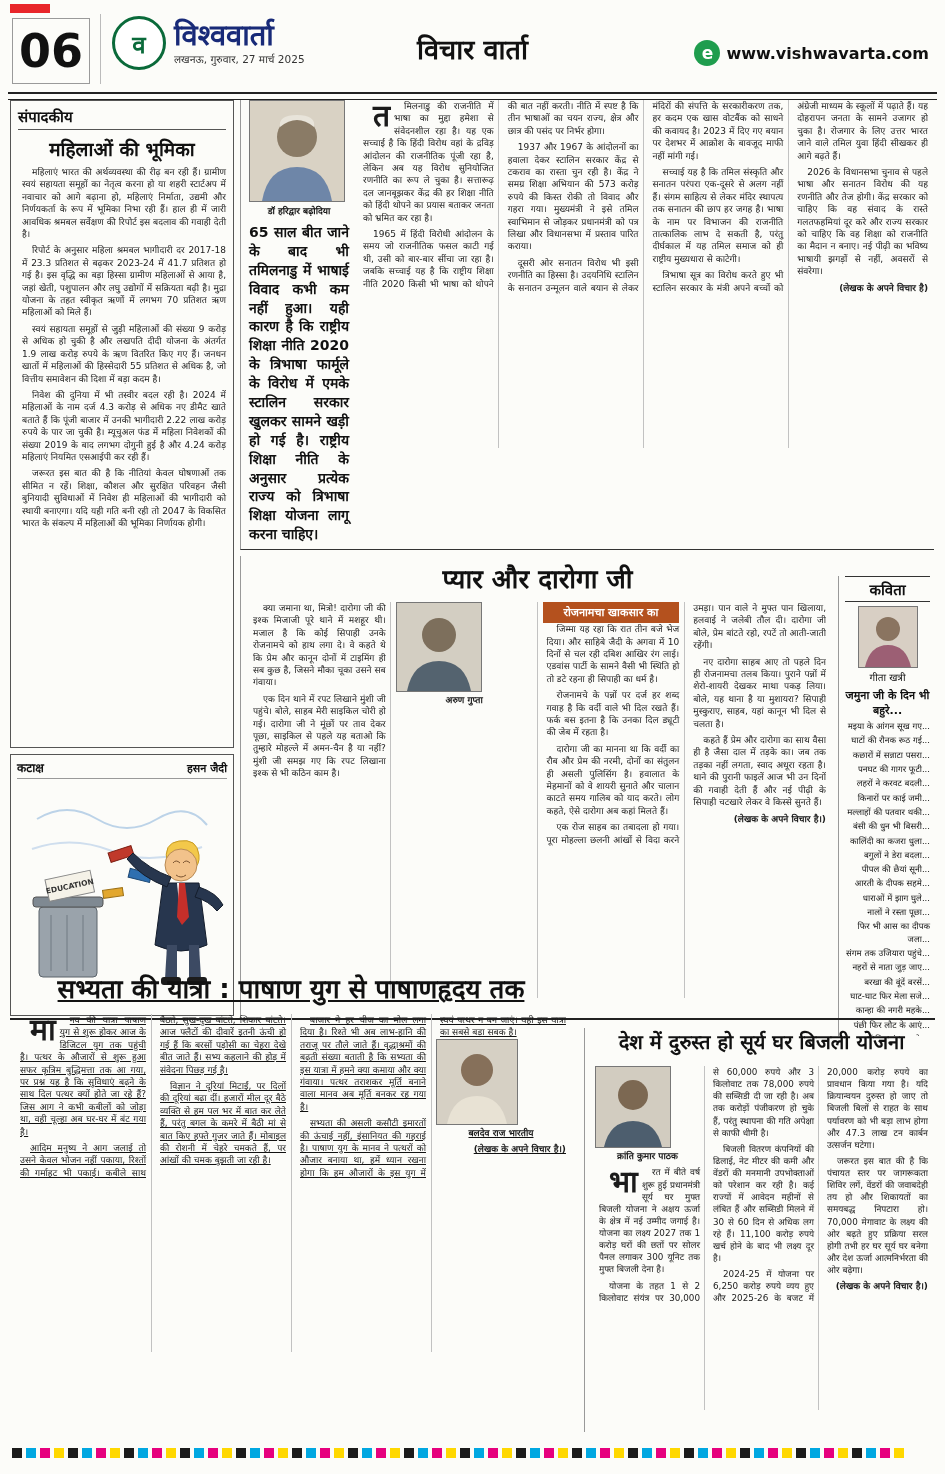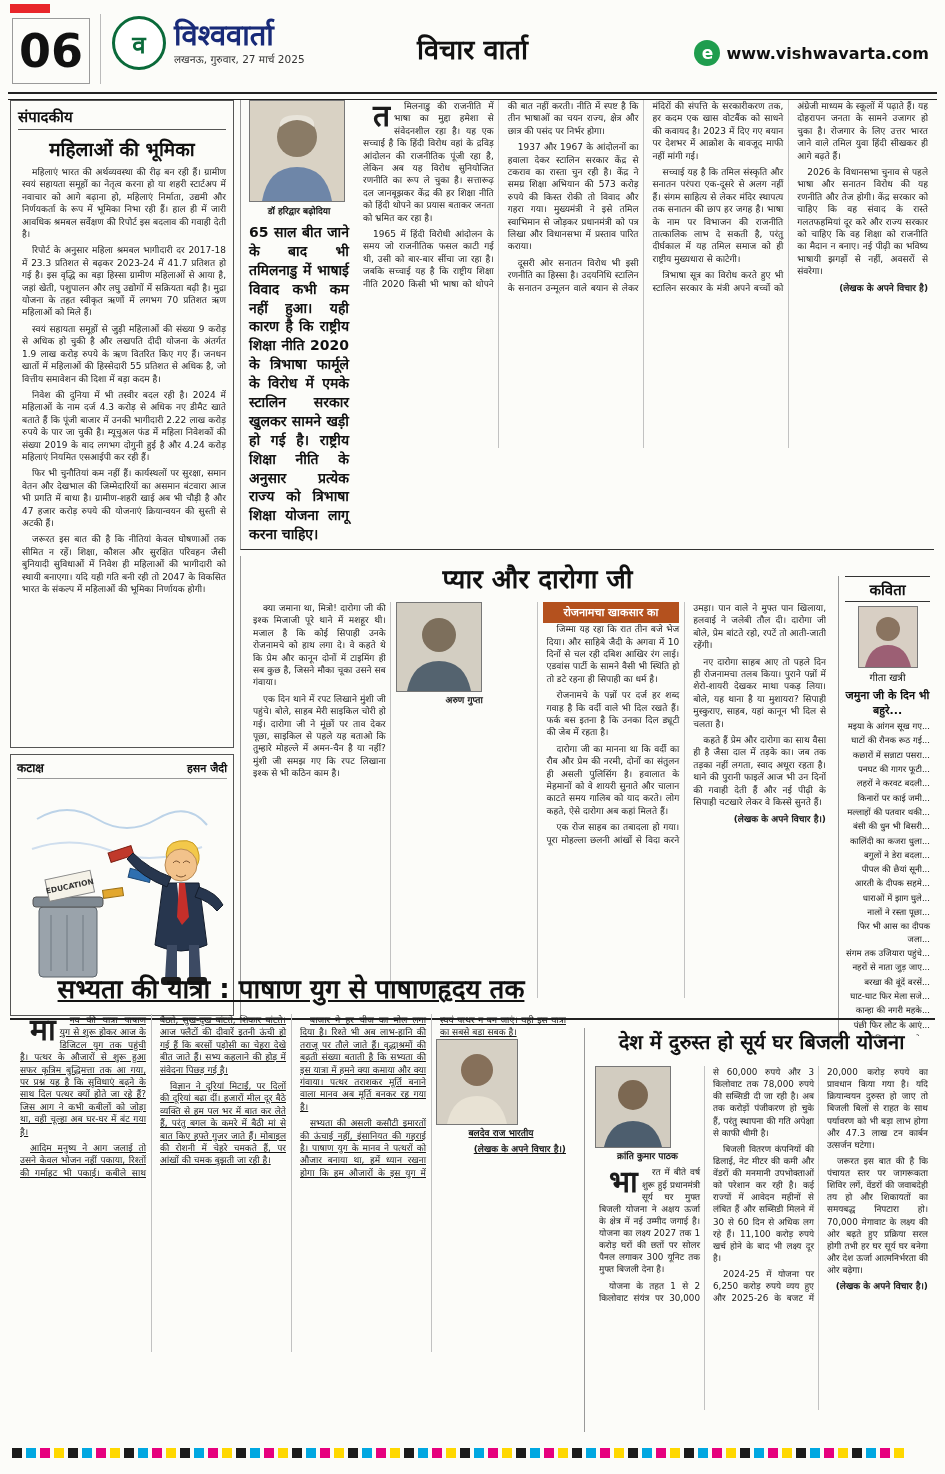--- a/index.html
+++ b/index.html
@@ -108,21 +108,20 @@
   <div class="hdr-rule"></div>
 
   <div class="editorial">
     <div class="edit-tab">संपादकीय</div>
     <div class="edit-title">महिलाओं की भूमिका</div>
     <div class="bodytext">
         <p>महिलाएं भारत की अर्थव्यवस्था की रीढ़ बन रही हैं। ग्रामीण स्वयं सहायता समूहों का नेतृत्व करना हो या शहरी स्टार्टअप में नवाचार को आगे बढ़ाना हो, महिलाएं निर्माता, उद्यमी और निर्णयकर्ता के रूप में भूमिका निभा रही हैं। हाल ही में जारी आवधिक श्रमबल सर्वेक्षण की रिपोर्ट इस बदलाव की गवाही देती है।</p>
         <p>रिपोर्ट के अनुसार महिला श्रमबल भागीदारी दर 2017-18 में 23.3 प्रतिशत से बढ़कर 2023-24 में 41.7 प्रतिशत हो गई है। इस वृद्धि का बड़ा हिस्सा ग्रामीण महिलाओं से आया है, जहां खेती, पशुपालन और लघु उद्योगों में सक्रियता बढ़ी है। मुद्रा योजना के तहत स्वीकृत ऋणों में लगभग 70 प्रतिशत ऋण महिलाओं को मिले हैं।</p>
         <p>स्वयं सहायता समूहों से जुड़ी महिलाओं की संख्या 9 करोड़ से अधिक हो चुकी है और लखपति दीदी योजना के अंतर्गत 1.9 लाख करोड़ रुपये के ऋण वितरित किए गए हैं। जनधन खातों में महिलाओं की हिस्सेदारी 55 प्रतिशत से अधिक है, जो वित्तीय समावेशन की दिशा में बड़ा कदम है।</p>
         <p>निवेश की दुनिया में भी तस्वीर बदल रही है। 2024 में महिलाओं के नाम दर्ज 4.3 करोड़ से अधिक नए डीमैट खाते बताते हैं कि पूंजी बाजार में उनकी भागीदारी 2.22 लाख करोड़ रुपये के पार जा चुकी है। म्यूचुअल फंड में महिला निवेशकों की संख्या 2019 के बाद लगभग दोगुनी हुई है और 4.24 करोड़ महिलाएं नियमित एसआईपी कर रही हैं।</p>
-        <p>फिर भी चुनौतियां कम नहीं हैं। कार्यस्थलों पर सुरक्षा, समान वेतन और देखभाल की जिम्मेदारियों का असमान बंटवारा आज भी प्रगति में बाधा है। ग्रामीण-शहरी खाई अब भी चौड़ी है और 47 हजार करोड़ रुपये की योजनाएं क्रियान्वयन की सुस्ती से अटकी हैं।</p>
         <p>जरूरत इस बात की है कि नीतियां केवल घोषणाओं तक सीमित न रहें। शिक्षा, कौशल और सुरक्षित परिवहन जैसी बुनियादी सुविधाओं में निवेश ही महिलाओं की भागीदारी को स्थायी बनाएगा। यदि यही गति बनी रही तो 2047 के विकसित भारत के संकल्प में महिलाओं की भूमिका निर्णायक होगी।</p>
       </div>
   </div>
 
   <div class="satire">
     <div class="satire-head">
       <span class="satire-label">कटाक्ष</span>
       <span class="satire-author">हसन जैदी</span>
     </div>
     <svg width="210" height="218" viewBox="0 0 210 218">

